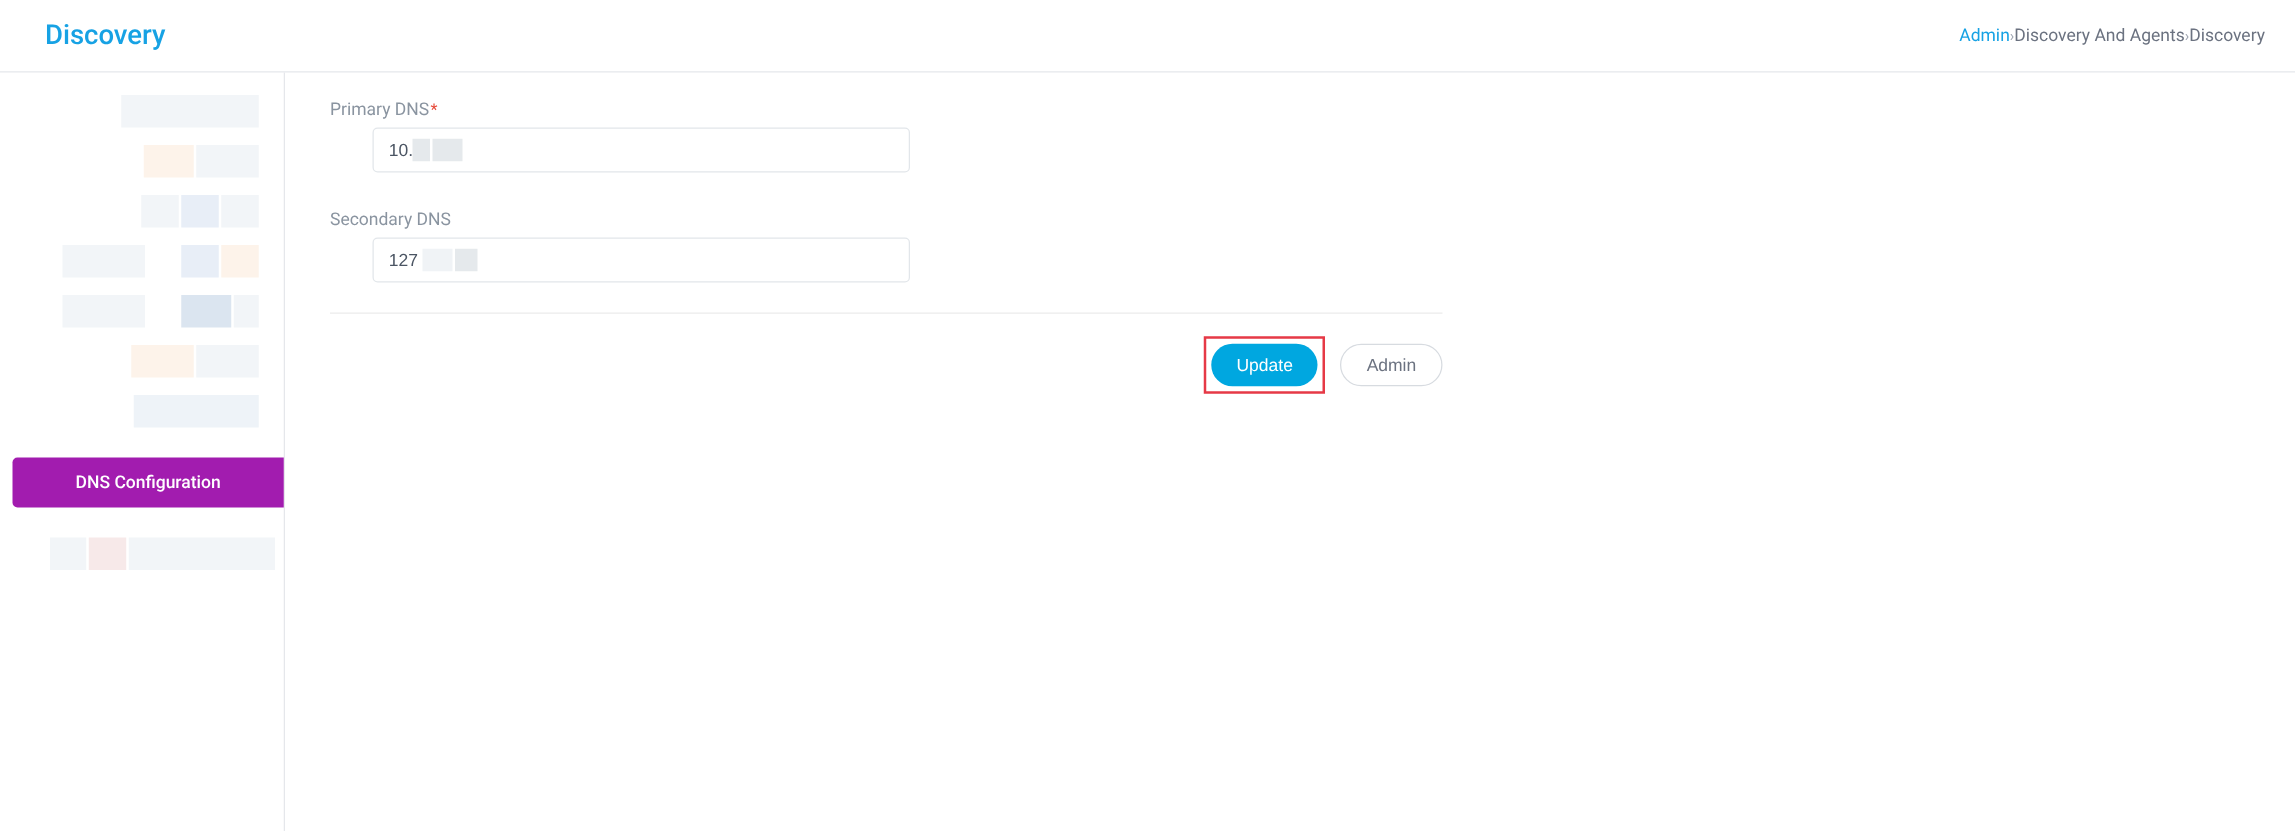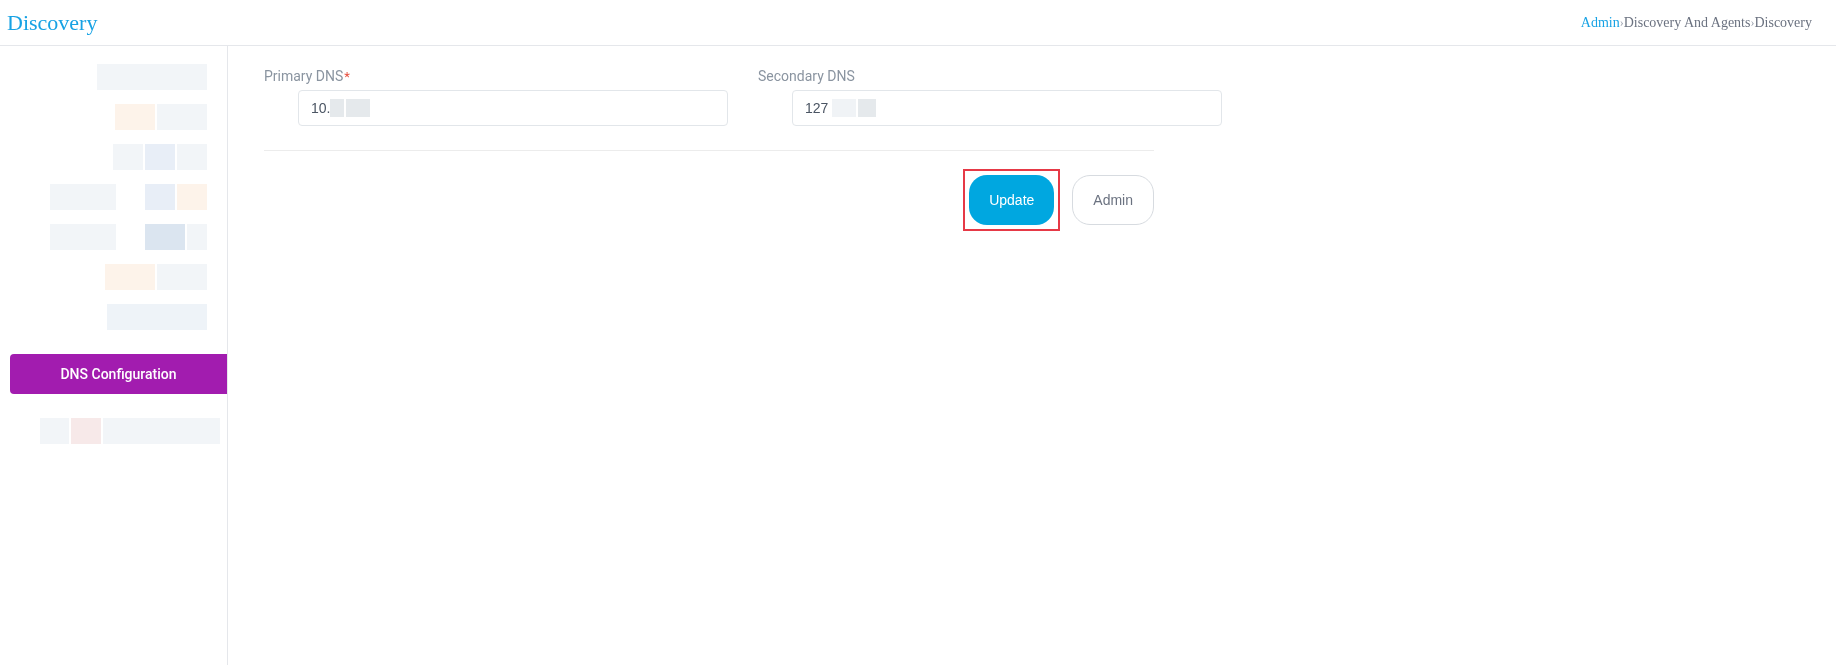--- a/index.html
+++ b/index.html
@@ -12,24 +12,23 @@
       background: #ffffff;
       color: #6b7280;
       width: 1836px;
       height: 665px;
       overflow: hidden;
     }
     .header {
       display: flex;
       justify-content: space-between;
       align-items: center;
-      padding: 10px 24px 10px 7px;
+      padding: 10px 24px 10px 36px;
       border-bottom: 1px solid #e5e7eb;
-      height: 46px;
-      font-family: Liberation Serif, serif;
+      height: 58px;
     }
     .page-title {
       color: #17a2e4;
       font-size: 22px;
       font-weight: 500;
     }
     .breadcrumb {
       display: flex;
       align-items: center;
       font-size: 14px;
@@ -82,20 +81,21 @@
       border-radius: 4px 0 0 4px;
     }
     .content {
       flex: 1;
       padding: 22px 36px;
     }
     .form-row {
       display: flex;
       gap: 30px;
       margin-bottom: 24px;
+      flex-direction: column;
     }
     .form-group {
       display: flex;
       flex-direction: column;
     }
     .form-label {
       font-size: 14px;
       color: #8a94a0;
       margin-bottom: 6px;
     }
@@ -125,21 +125,21 @@
       gap: 12px;
       width: 890px;
       align-items: center;
     }
     .update-highlight {
       border: 2px solid #e63946;
       padding: 4px;
       display: inline-flex;
     }
     .btn {
-      height: 50px;
+      height: 34px;
       padding: 0 20px;
       border-radius: 18px;
       font-size: 14px;
       cursor: pointer;
       display: inline-flex;
       align-items: center;
       justify-content: center;
       border: none;
     }
     .btn-primary {

